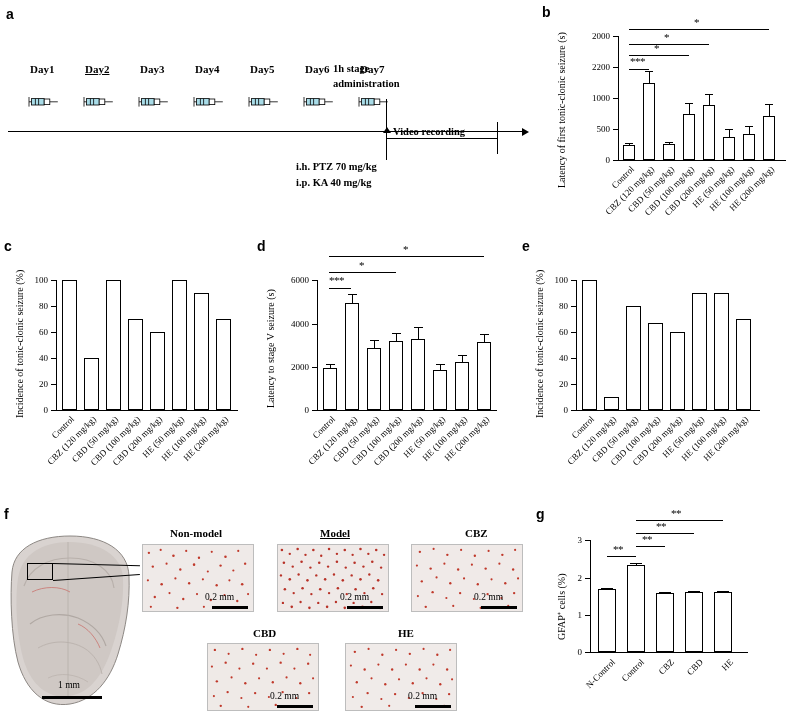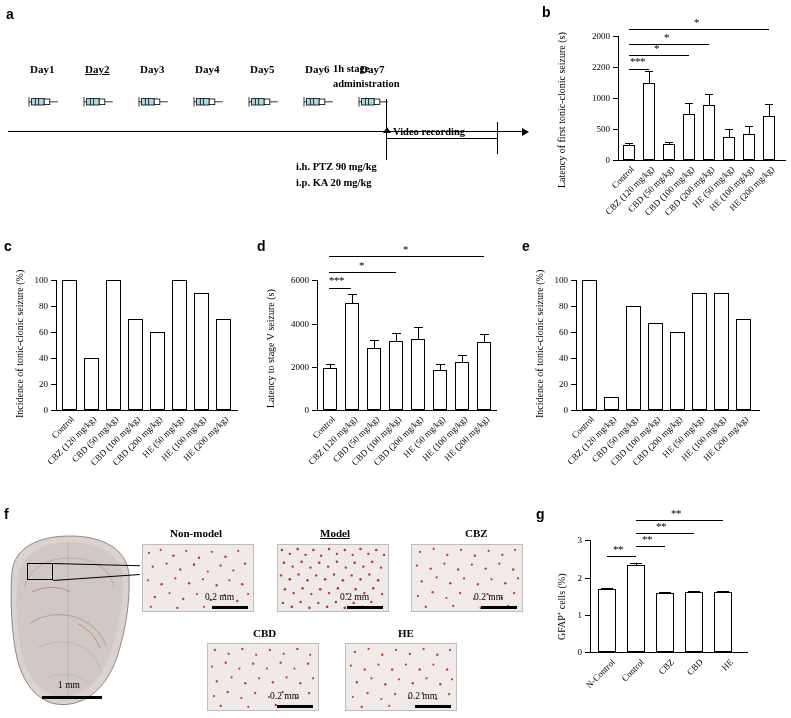--- a/index.html
+++ b/index.html
@@ -135,22 +135,22 @@
 
   <div class="axis-line" style="left:386px;top:99px;width:1px;height:33px;"></div>
 
   <div class="axis-line" style="left:386px;top:131px;width:1px;height:29px;"></div>
   <div class="arrowup" style="left:382.5px;top:127px;"></div>
 
   <div class="axis-line" style="left:386px;top:138px;width:112px;height:1px;"></div>
   <div class="axis-line" style="left:497px;top:122px;width:1px;height:32px;"></div>
   <div class="textline textbold" style="left:393px;top:126px;">Video recording</div>
 
-  <div class="textline textbold" style="left:296px;top:161px;">i.h. PTZ 90 mg/kg</div>
-  <div class="textline textbold" style="left:296px;top:177px;">i.p.  KA 20 mg/kg</div>
+  <div class="textline textbold" style="left:296px;top:161px;">i.h. PTZ 70 mg/kg</div>
+  <div class="textline textbold" style="left:296px;top:177px;">i.p.  KA 40 mg/kg</div>
 </div>
 
 <div class="panel" style="left:540px;top:0;width:251px;height:232px;">
   <div class="plabel" style="left:2px;top:4px;">b</div>
   <div class="ylabel" style="left:16px;top:188px;">Latency of first tonic-clonic seizure (s)</div>
 
   <div class="axis-line" style="left:78px;top:36px;width:1px;height:125px;"></div>
   <div class="axis-line" style="left:78px;top:160px;width:168px;height:1px;"></div>
 
   <div class="tick" style="left:73px;top:160px;"></div>

